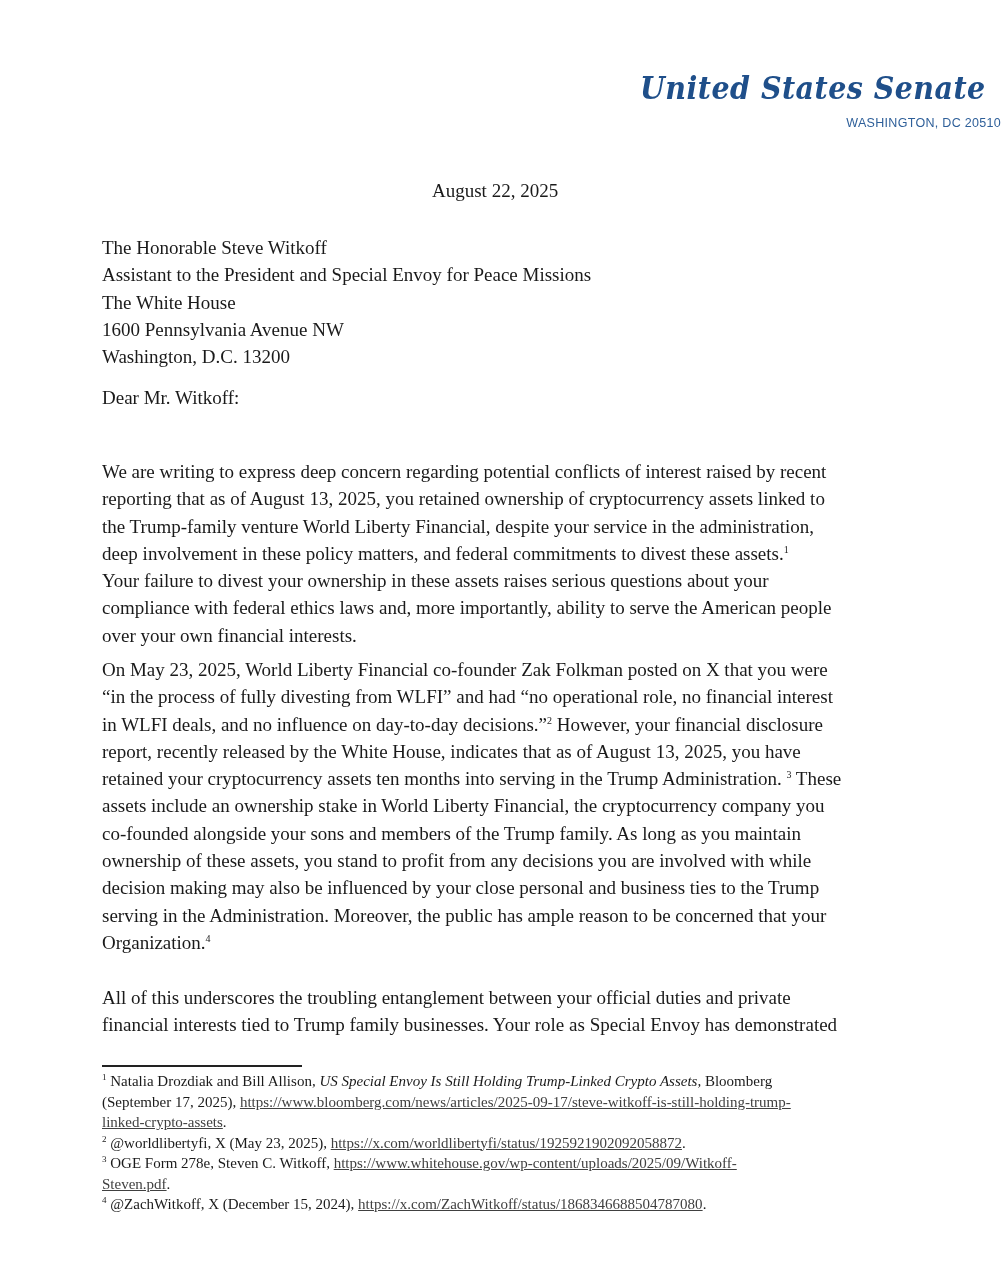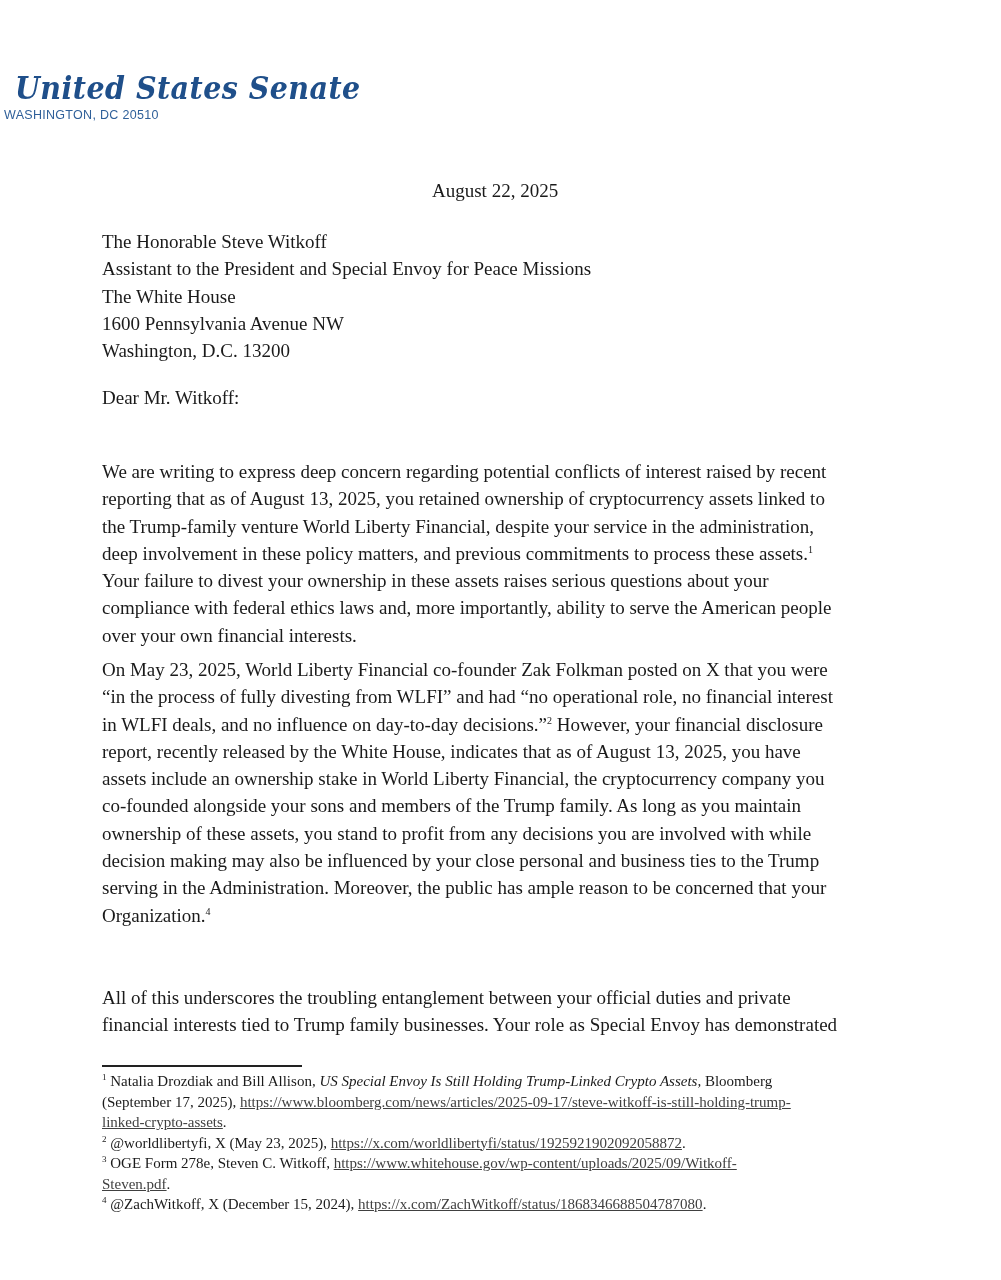--- a/index.html
+++ b/index.html
@@ -6,50 +6,50 @@
     body {
       width: 1001px; height: 1280px;
       background: #ffffff;
       color: #1a1a1a;
       font-family: "Liberation Serif", "DejaVu Serif", serif;
       position: relative;
       overflow: hidden;
     }
     .letterhead {
       position: absolute; left: 0; width: 1001px; top: 68px;
-      text-align: left;
+      text-align: right;
     }
     .senate-title {
       font-family: "DejaVu Serif", "Liberation Serif", serif;
       font-weight: bold;
       font-size: 31px;
       color: #1f4f8a;
       letter-spacing: 0.5px;
       line-height: 40px;
       font-style: italic;
       transform: scaleX(0.92);
       display: inline-block;
     }
     .senate-sub {
       font-family: "Liberation Sans", "DejaVu Sans", sans-serif;
       font-size: 12.5px;
       color: #2e5f99;
       letter-spacing: 0.3px;
-      margin-top: 0;
+      margin-top: 8px;
       margin-left: 4px;
     }
     .date {
       position: absolute; top: 180px; left: 432px;
       font-size: 19px;
     }
     .text {
       position: absolute; left: 102px; width: 810px;
       font-size: 19px; line-height: 27.3px;
     }
-    .addr { top: 228px; }
+    .addr { top: 234px; }
     .addr div { height: 27.3px; }
     .salutation { top: 384px; }
     .para1 { top: 458px; }
     .para2 { top: 656px; }
     .para3 { top: 984px; }
     .line { display: block; white-space: nowrap; }
     sup { font-size: 10px; line-height: 0; vertical-align: super; }
     .rule {
       position: absolute; top: 1065px; left: 102px;
       width: 200px; height: 1.5px; background: #222;
@@ -78,31 +78,32 @@
   <div>1600 Pennsylvania Avenue NW</div>
   <div>Washington, D.C. 13200</div>
 </div>
 
 <div class="text salutation">Dear Mr. Witkoff:</div>
 
 <div class="text para1">
   <span class="line">We are writing to express deep concern regarding potential conflicts of interest raised by recent</span>
   <span class="line">reporting that as of August 13, 2025, you retained ownership of cryptocurrency assets linked to</span>
   <span class="line">the Trump-family venture World Liberty Financial, despite your service in the administration,</span>
-  <span class="line"><span>deep involvement in these policy matters, and previous commitments to process these assets.</span><sup>1</sup></span>
+  <span class="line"><span>deep involvement in these policy matters, and federal commitments to divest these assets.</span><sup>1</sup></span>
   <span class="line">Your failure to divest your ownership in these assets raises serious questions about your</span>
   <span class="line">compliance with federal ethics laws and, more importantly, ability to serve the American people</span>
   <span class="line">over your own financial interests.</span>
 </div>
 
 <div class="text para2">
   <span class="line">On May 23, 2025, World Liberty Financial co-founder Zak Folkman posted on X that you were</span>
   <span class="line">“in the process of fully divesting from WLFI” and had “no operational role, no financial interest</span>
   <span class="line"><span>in WLFI deals, and no influence on day-to-day decisions.”</span><sup>2</sup><span> However, your financial disclosure</span></span>
   <span class="line">report, recently released by the White House, indicates that as of August 13, 2025, you have</span>
+  <span class="line"><span>retained your cryptocurrency assets ten months into serving in the Trump Administration. </span><sup>3</sup><span> These</span></span>
   <span class="line">assets include an ownership stake in World Liberty Financial, the cryptocurrency company you</span>
   <span class="line">co-founded alongside your sons and members of the Trump family. As long as you maintain</span>
   <span class="line">ownership of these assets, you stand to profit from any decisions you are involved with while</span>
   <span class="line">decision making may also be influenced by your close personal and business ties to the Trump</span>
   <span class="line">serving in the Administration. Moreover, the public has ample reason to be concerned that your</span>
   <span class="line"><span>Organization.</span><sup>4</sup></span>
 </div>
 
 <div class="text para3">
   <span class="line">All of this underscores the troubling entanglement between your official duties and private</span>

